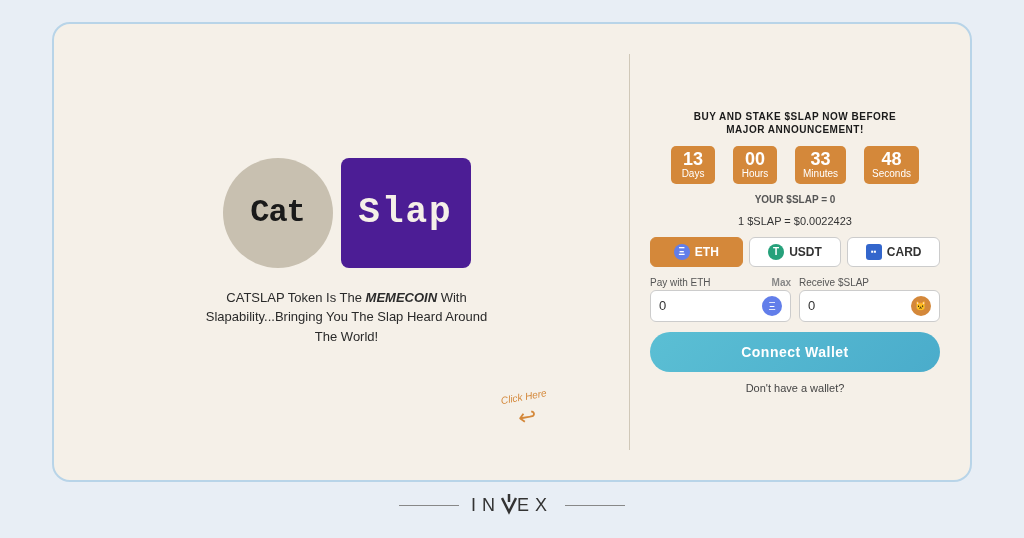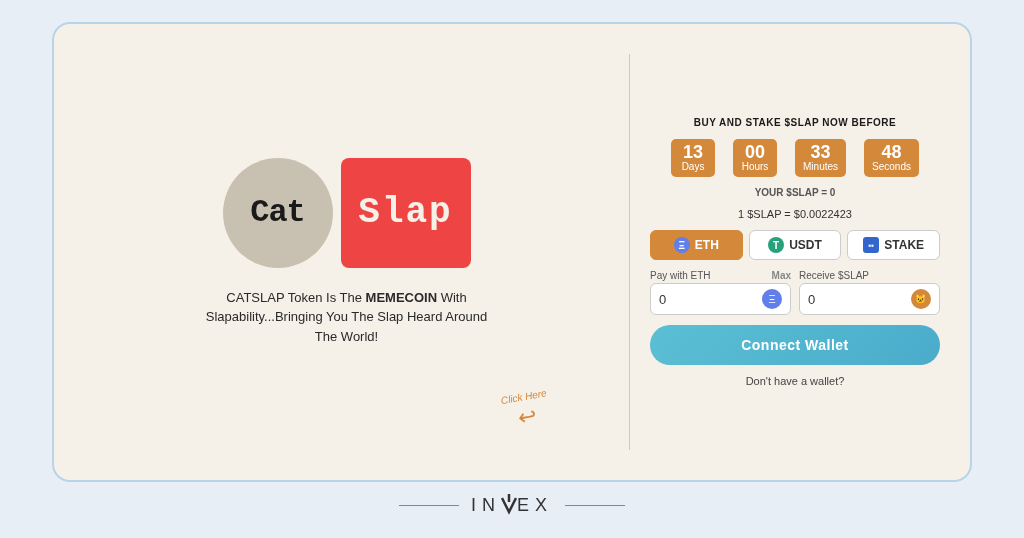--- a/index.html
+++ b/index.html
@@ -56,21 +56,21 @@
       align-items: center;
       justify-content: center;
       font-family: 'Courier New', monospace;
       font-size: 32px;
       font-weight: bold;
       color: #1a1a1a;
       letter-spacing: -1px;
     }
 
     .logo-slap {
-      background: #ef4444;
+      background: #4c1d95;
       border-radius: 8px;
       width: 130px;
       height: 110px;
       display: flex;
       align-items: center;
       justify-content: center;
       font-family: 'Courier New', monospace;
       font-size: 36px;
       font-weight: bold;
       color: #f5f0e8;
@@ -80,20 +80,21 @@
     .tagline {
       text-align: center;
       font-size: 13px;
       color: #2a2a2a;
       line-height: 1.5;
       max-width: 300px;
     }
 
     .tagline strong {
       font-weight: bold;
+      font-style: italic;
     }
 
     .click-here-arrow {
       position: absolute;
       bottom: 20px;
       right: 60px;
       font-size: 11px;
       color: #d4883a;
       transform: rotate(-10deg);
       text-align: center;
@@ -349,20 +350,21 @@
       <span style="font-size:10px; font-style:italic; color:#d4883a;">Click Here</span>
       <span class="arrow-curve">↩</span>
     </div>
   </div>
 
   <div class="divider"></div>
 
   <div class="right-section">
     <div class="buy-title">
       <span>BUY AND STAKE $SLAP NOW BEFORE</span><br>
+      <span>MAJOR ANNOUNCEMENT!</span>
     </div>
 
     <div class="countdown">
       <div class="countdown-item">
         <span class="num">13</span>
         <span class="label">Days</span>
       </div>
       <div class="countdown-item">
         <span class="num">00</span>
         <span class="label">Hours</span>
@@ -384,21 +386,21 @@
       <div class="payment-tab active">
         <div class="tab-icon eth-icon">Ξ</div>
         <span>ETH</span>
       </div>
       <div class="payment-tab">
         <div class="tab-icon usdt-icon">T</div>
         <span>USDT</span>
       </div>
       <div class="payment-tab">
         <div class="tab-icon card-icon" style="font-size:8px;">▪▪</div>
-        <span>STAKE</span>
+        <span>CARD</span>
       </div>
     </div>
 
     <div class="input-row">
       <div class="input-group">
         <div class="input-label-row">
           <span class="input-label">Pay with ETH</span>
           <span class="input-label-max">Max</span>
         </div>
         <div class="input-field-wrapper">

